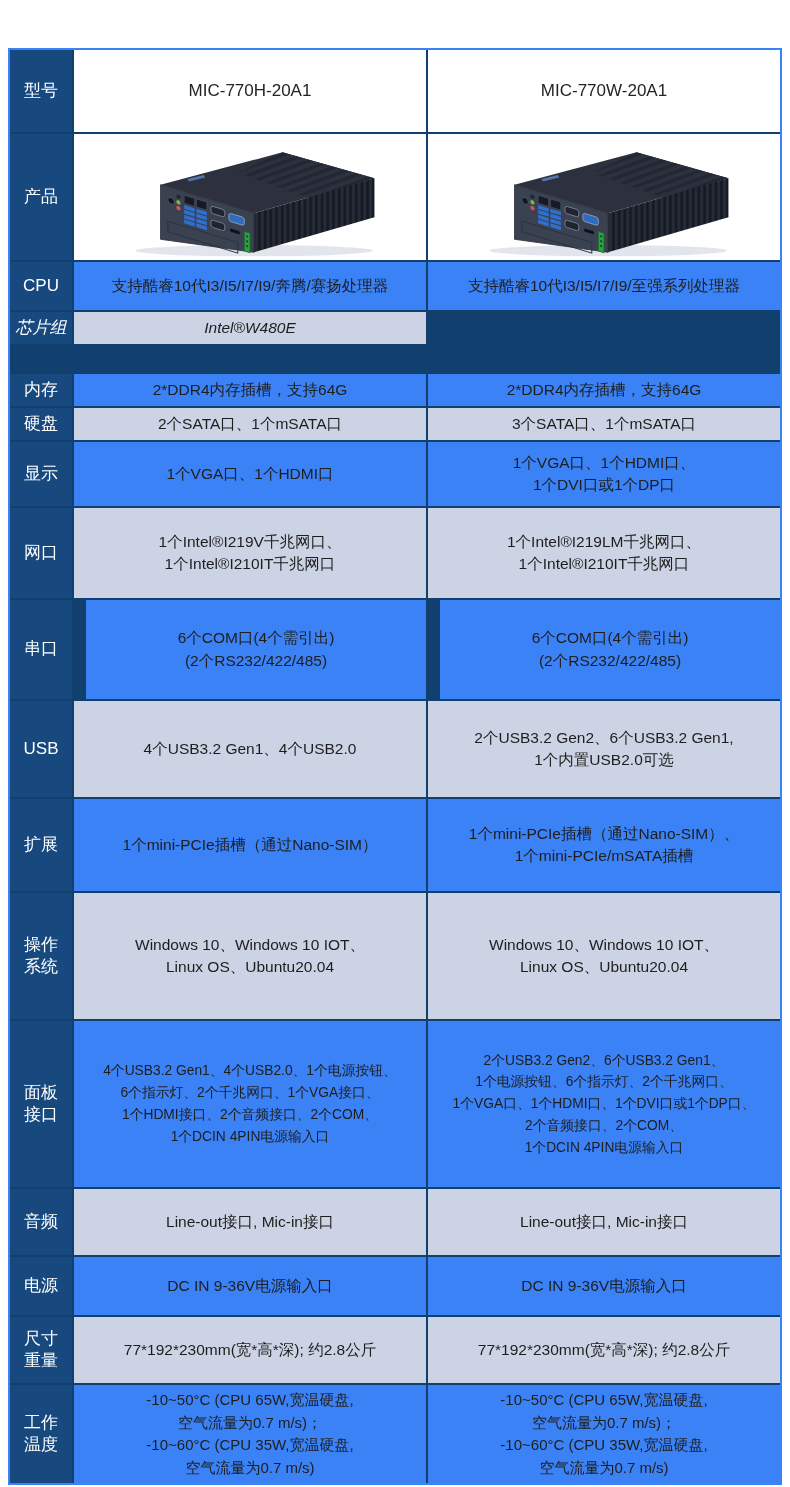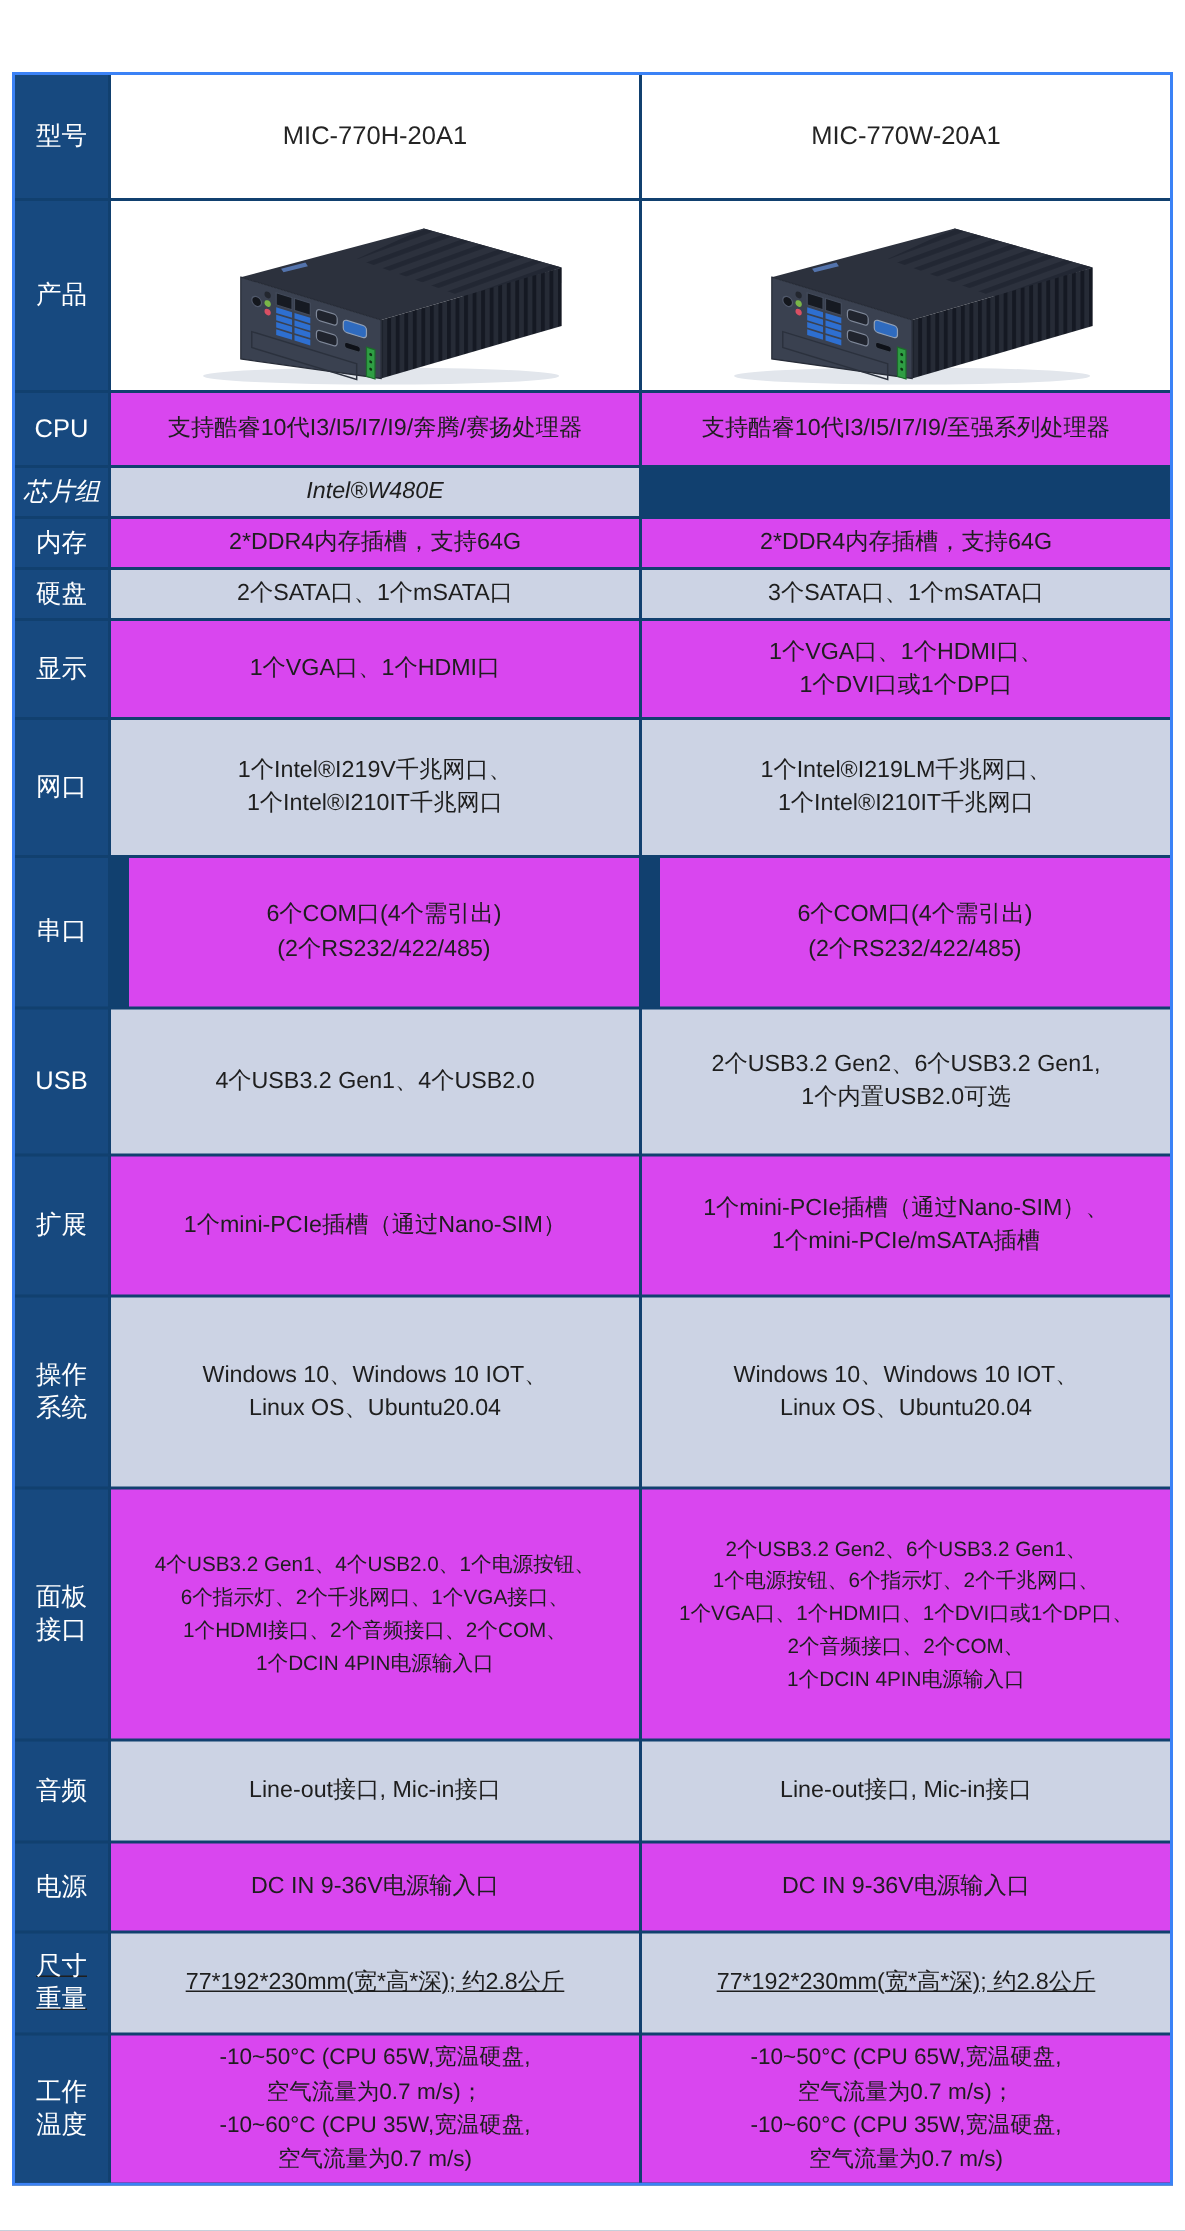--- a/index.html
+++ b/index.html
@@ -24,45 +24,45 @@
   }
   .cell {
     display: flex; align-items: center; justify-content: center;
     text-align: center; white-space: pre-line;
   }
   .label {
     background: #17497f; color: #ffffff;
     font-size: 17px; line-height: 1.3; padding: 2px 1px;
   }
   .data {
-    background: #d946ef; color: #1e1e1e;
+    background: #3b82f6; color: #1e1e1e;
     font-size: 15.5px; line-height: 1.45; padding: 4px 8px;
   }
   .row.shade .data { background: #ccd3e4; }
   .row.white .data { background: #ffffff; }
   .row.model .data { font-size: 17px; color: #242424; }
   .row.panel .data { font-size: 13.8px; line-height: 1.58; padding: 4px 2px; }
   .row.temp .data { font-size: 15px; line-height: 1.5; }
   
   .r0  { min-height: 82px; }
   .r1  { min-height: 126px; }
   .r2  { min-height: 48px; }
   .r3  { min-height: 32px; font-style: italic; }
-  .r4  { min-height: 32px; }
+  .r4  { min-height: 32px; margin-top: 28px; }
   .r5  { min-height: 32px; }
   .r6  { min-height: 64px; }
   .r7  { min-height: 90px; }
   .r8  { min-height: 99px; gap: 14px; }
   .r9  { min-height: 96px; }
   .r10 { min-height: 92px; }
   .r11 { min-height: 126px; }
   .r12 { min-height: 166px; }
   .r13 { min-height: 66px; }
   .r14 { min-height: 58px; }
-  .r15 { min-height: 66px; text-decoration: underline; }
+  .r15 { min-height: 66px; }
   .r16 { min-height: 93px; }
   .photo-cell { padding: 2px 0; }
   .photo-cell svg { display: block; }
 </style>
 </head>
 <body>
 
 <div class="page">
   <div class="spec-table">
 

